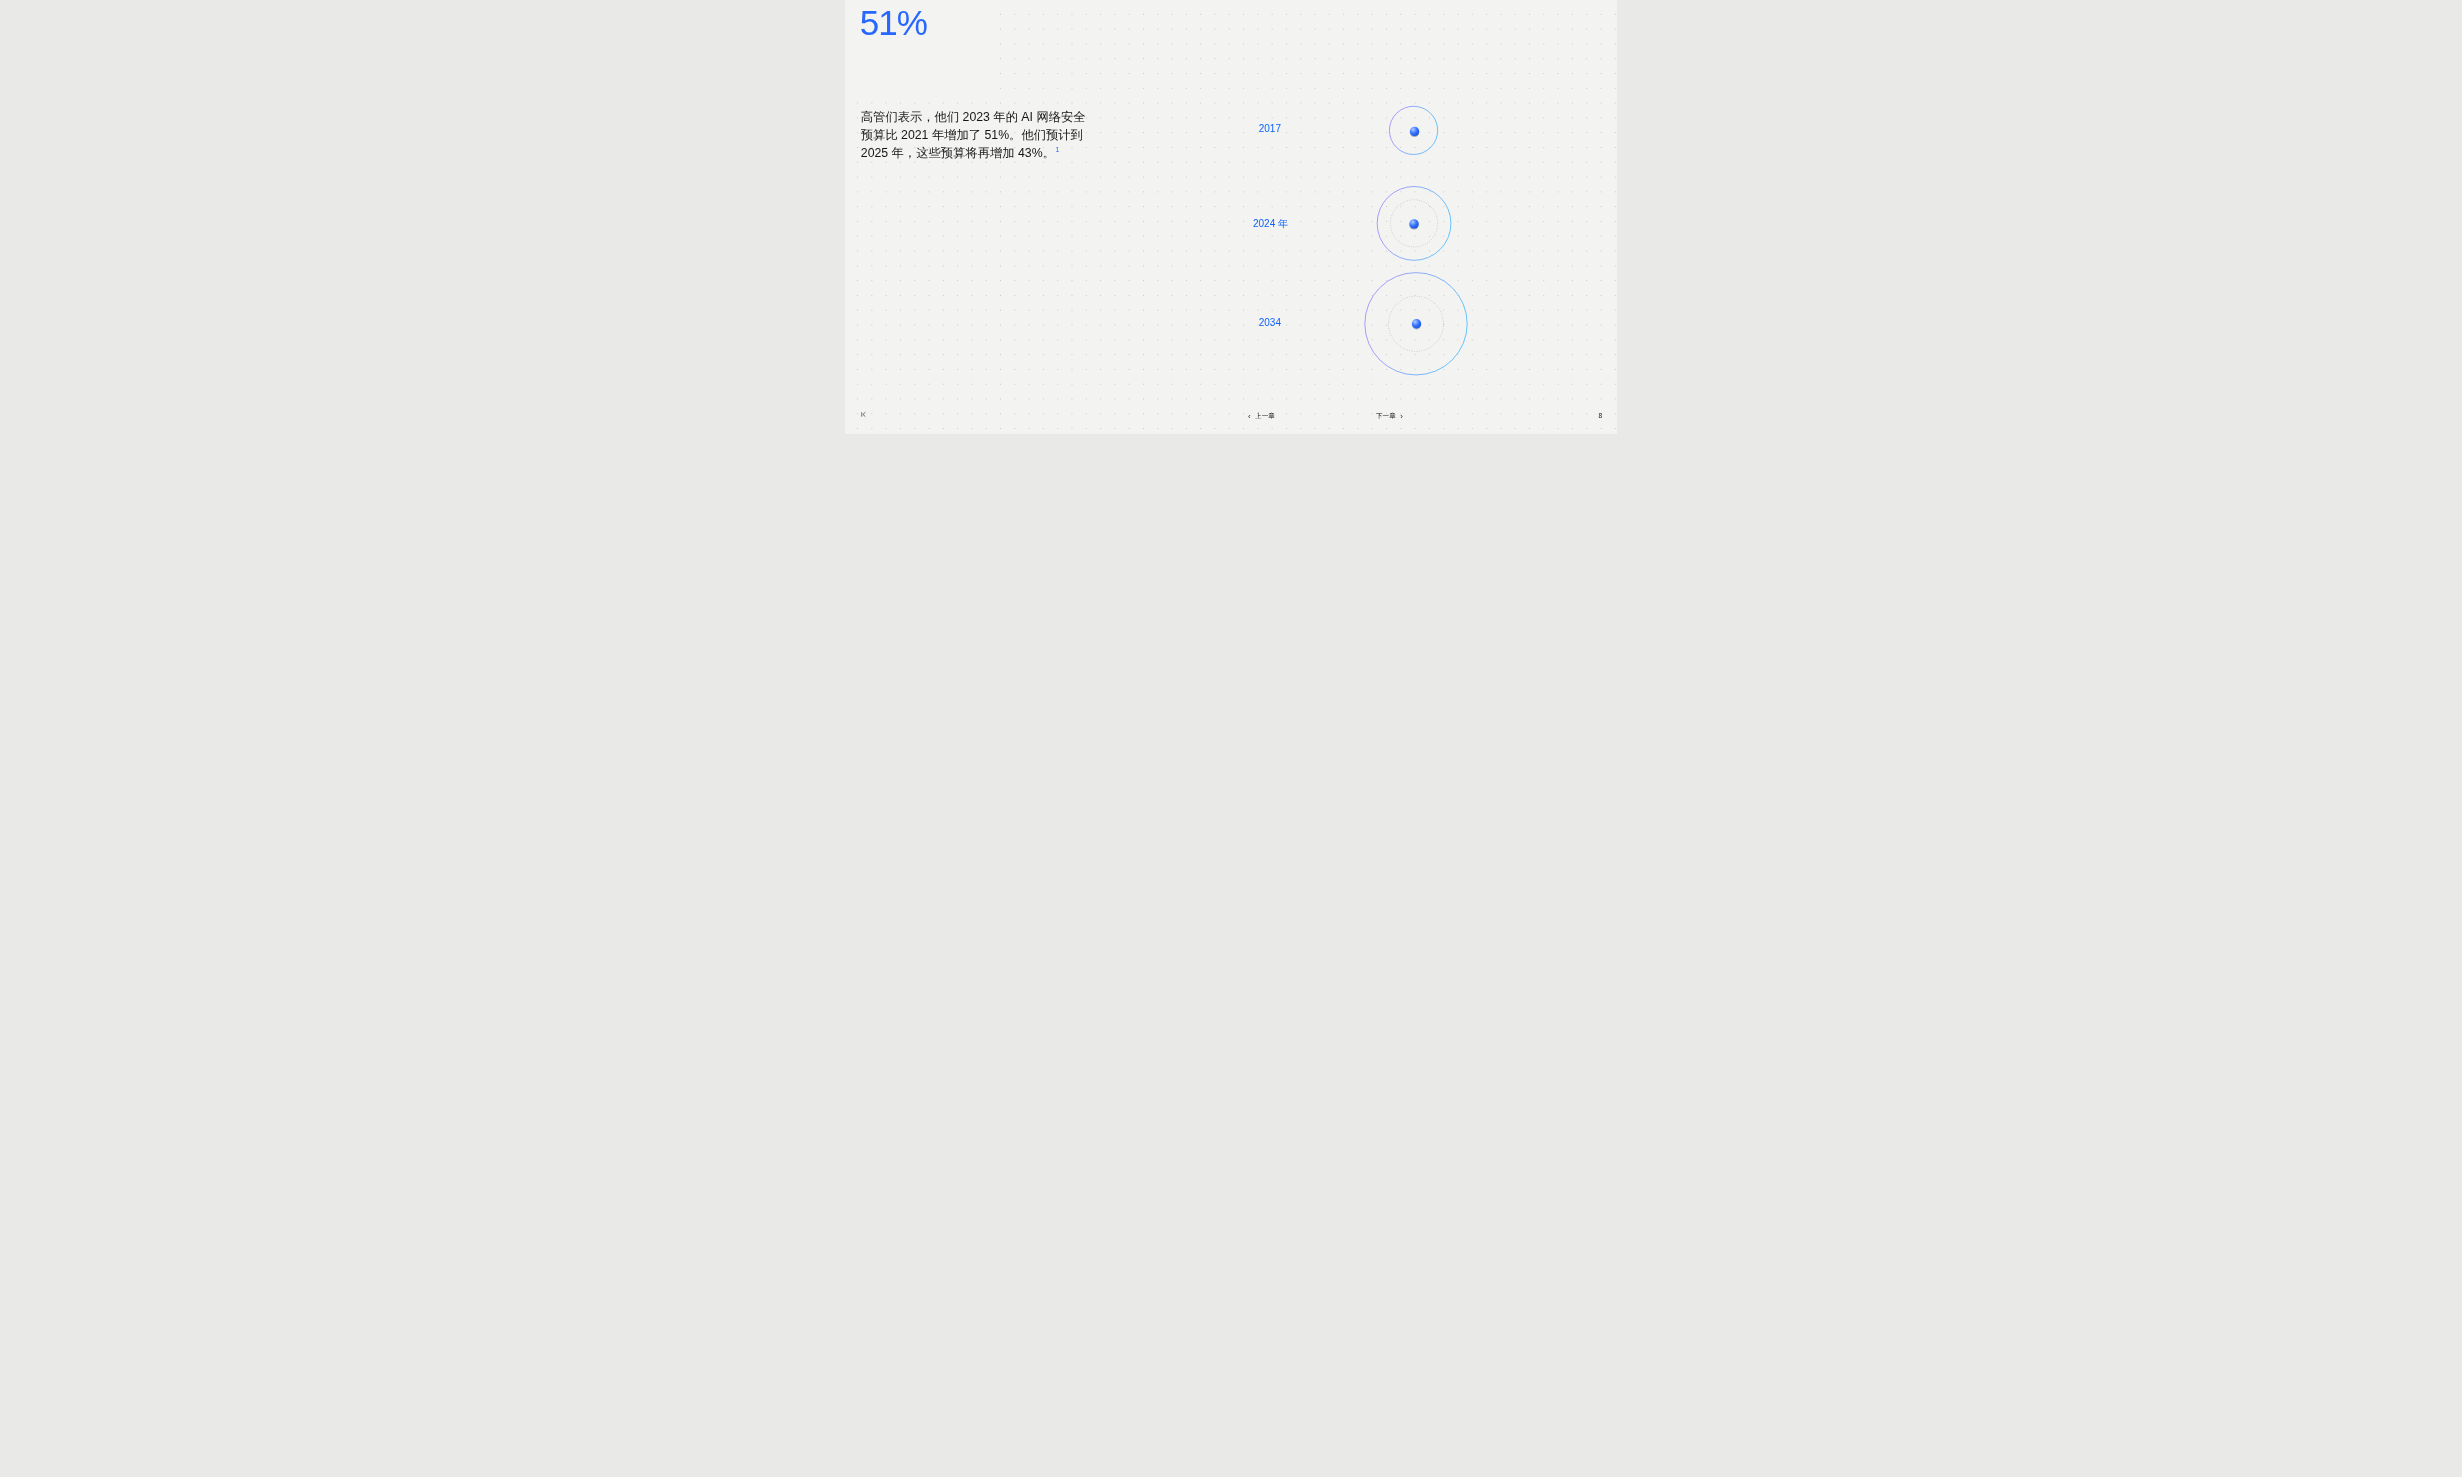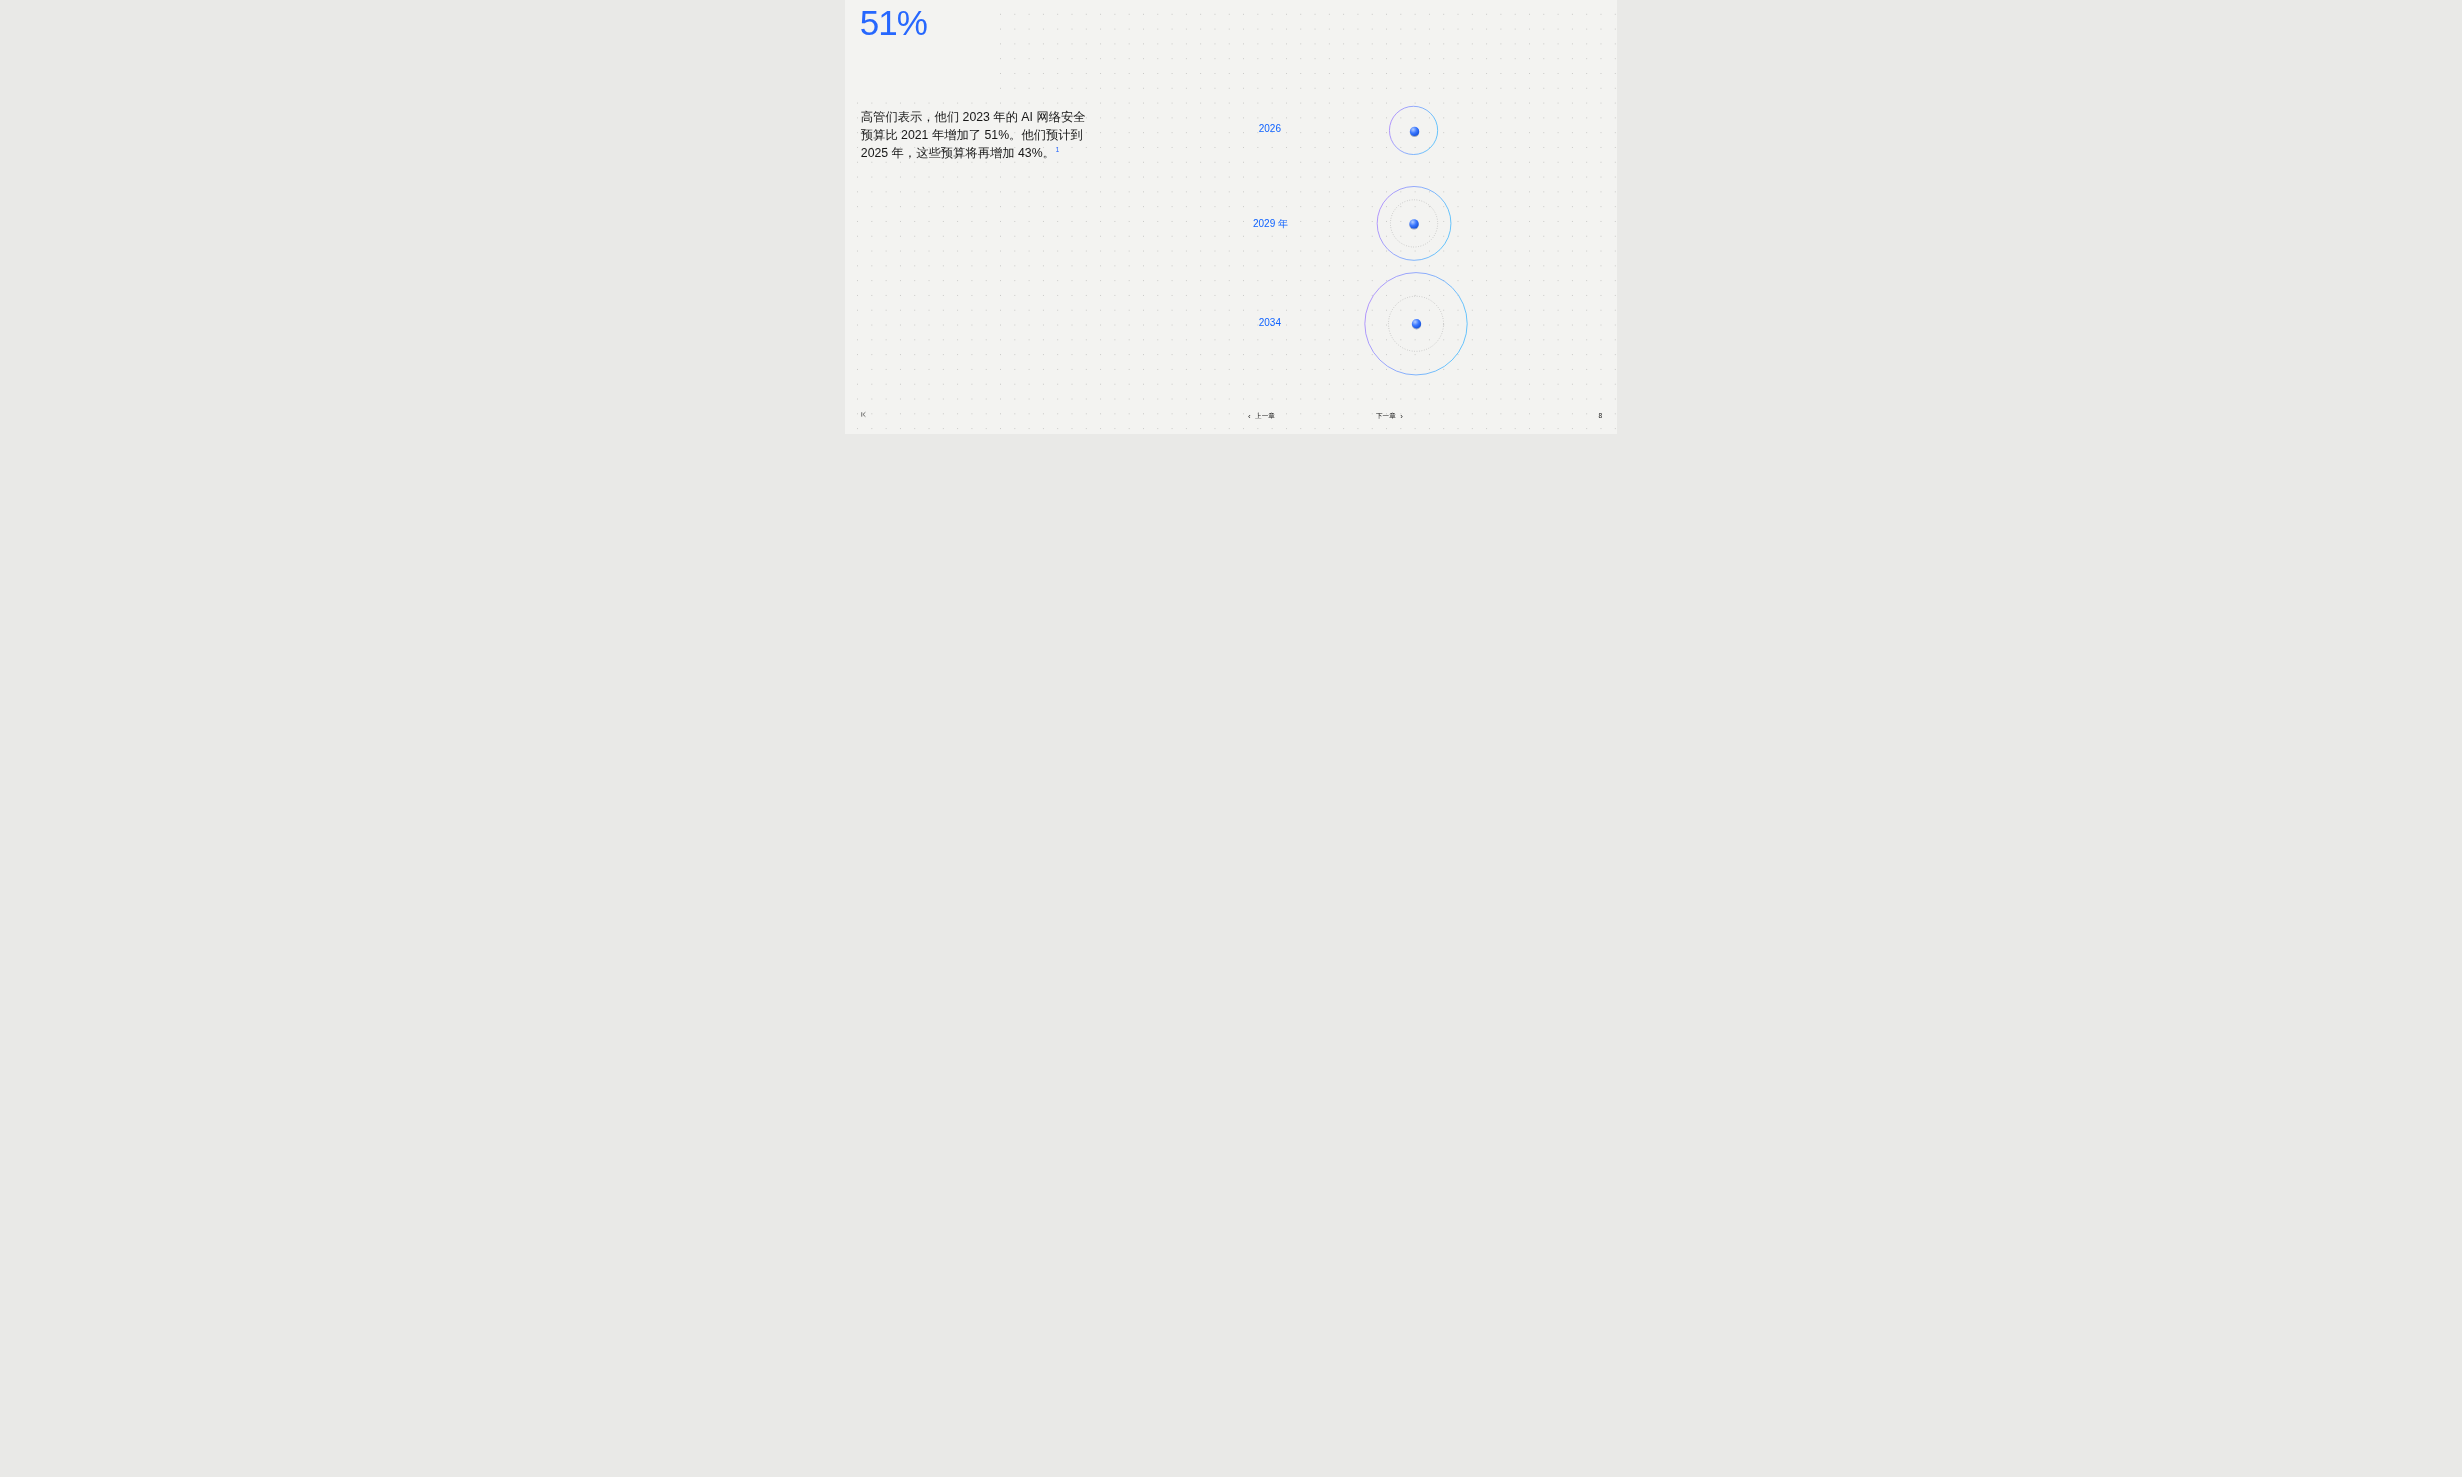--- a/index.html
+++ b/index.html
@@ -102,22 +102,22 @@
     </g>
 
     <g>
       <line x1="897" y1="657" x2="1056" y2="657" stroke="url(#lineGrad)" stroke-width="1.6"></line>
       <circle cx="1160" cy="658" r="104" fill="none" stroke="url(#circleGrad)" stroke-width="1.5"></circle>
       <circle cx="1160" cy="658" r="56" fill="none" stroke="#8a8a8a" stroke-width="1" stroke-dasharray="1.5 3.5"></circle>
       <circle cx="1161" cy="658" r="9.5" fill="url(#sphereGrad)" filter="url(#dotShadow)"></circle>
     </g>
   </svg>
 
-  <div class="year-label lbl-2021">2026</div>
-  <div class="year-label lbl-2023">2029 年</div>
+  <div class="year-label lbl-2021">2017</div>
+  <div class="year-label lbl-2023">2024 年</div>
   <div class="year-label lbl-2025">2034</div>
 
   <button class="footer-item skip-btn">
     <span>
       <svg width="6.9" height="6.9" viewBox="0 0 14 14" fill="none">
         <path d="M3.5 2.5 V11.5" stroke="#161616" stroke-width="1.2"></path>
         <path d="M11 2.5 L6 7 L11 11.5" stroke="#161616" stroke-width="1.2" fill="none"></path>
       </svg>
     </span>
   </button>

